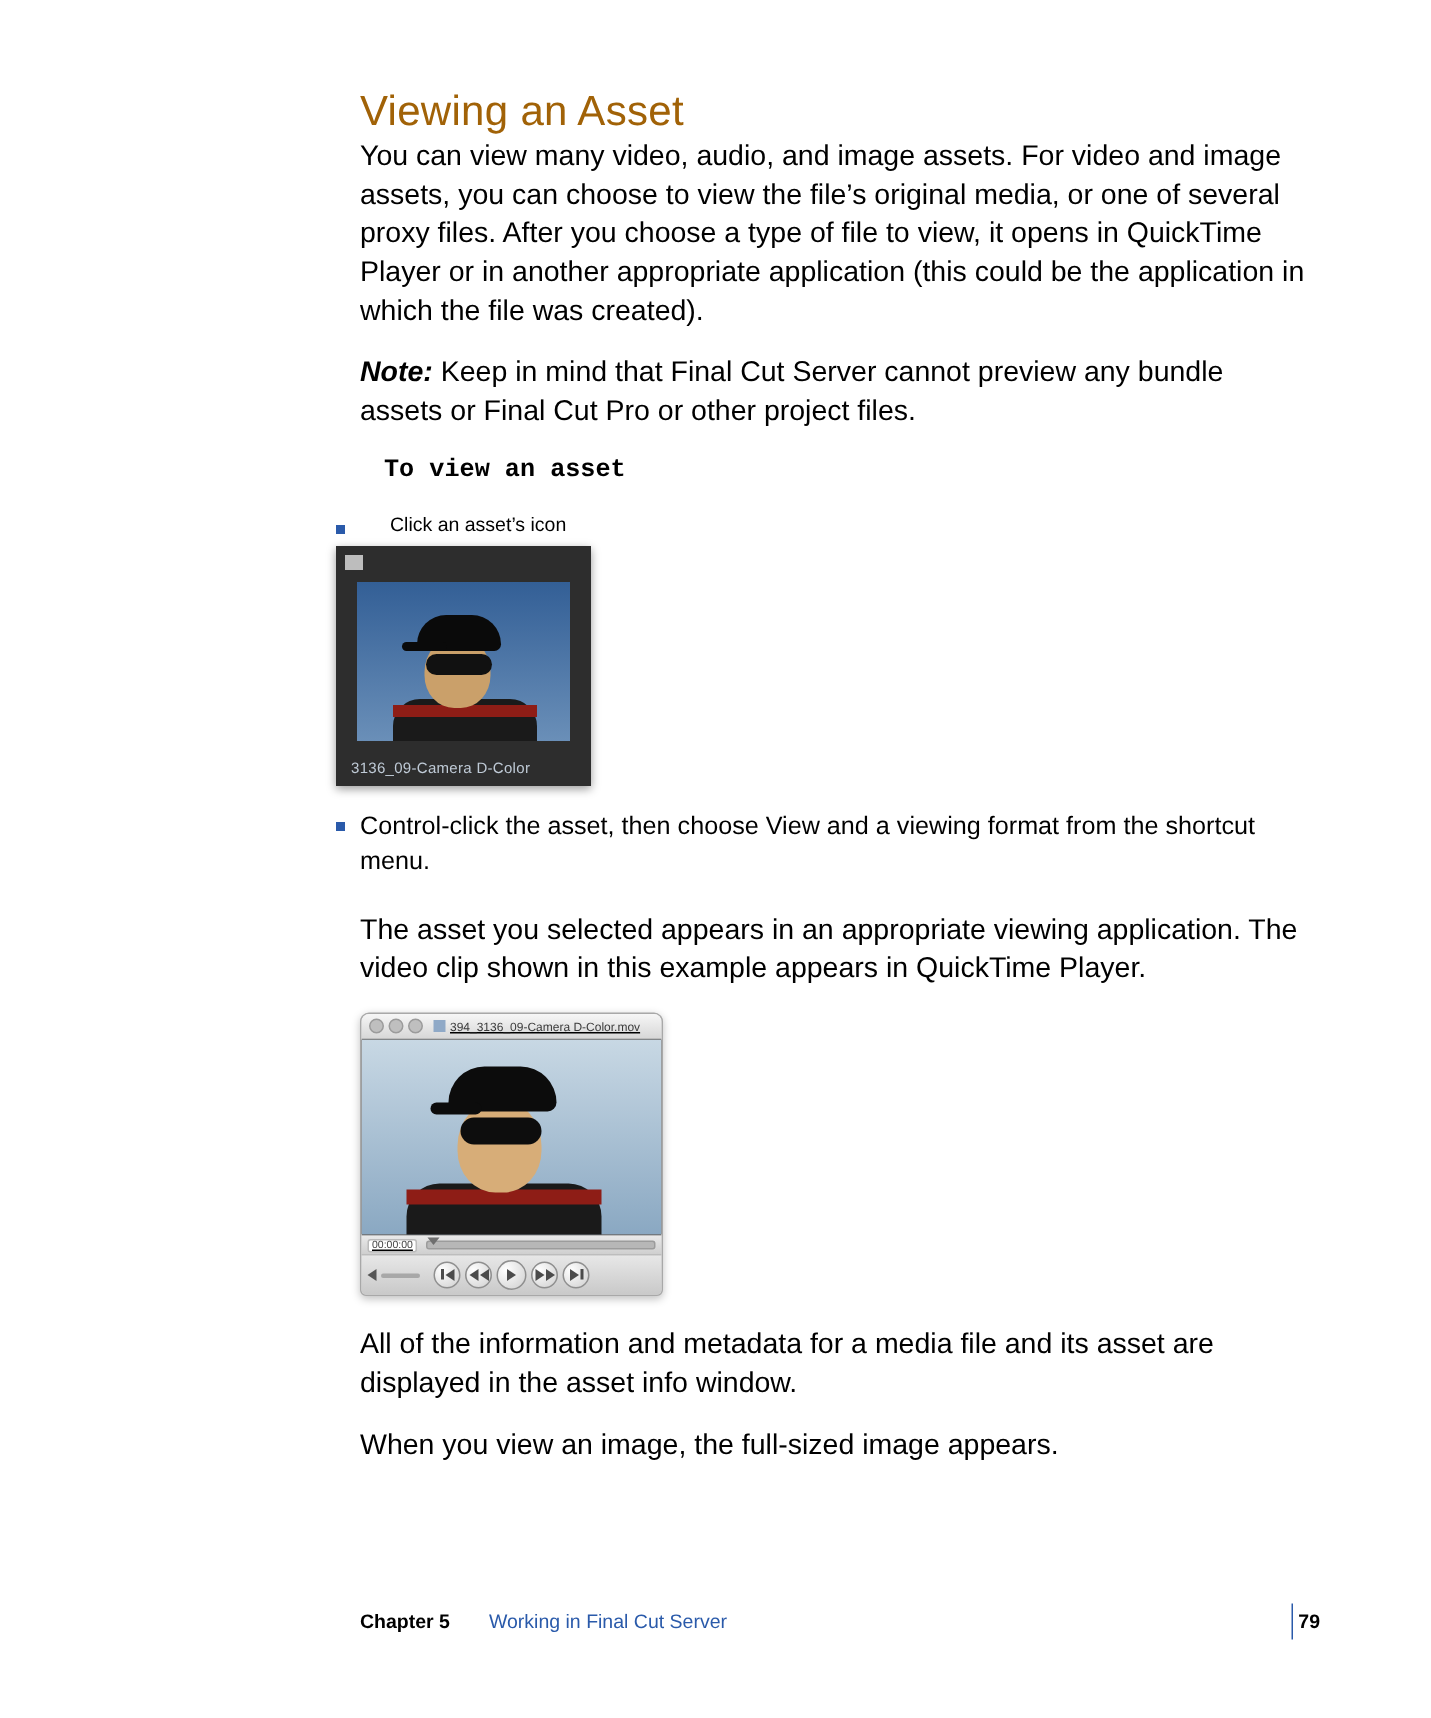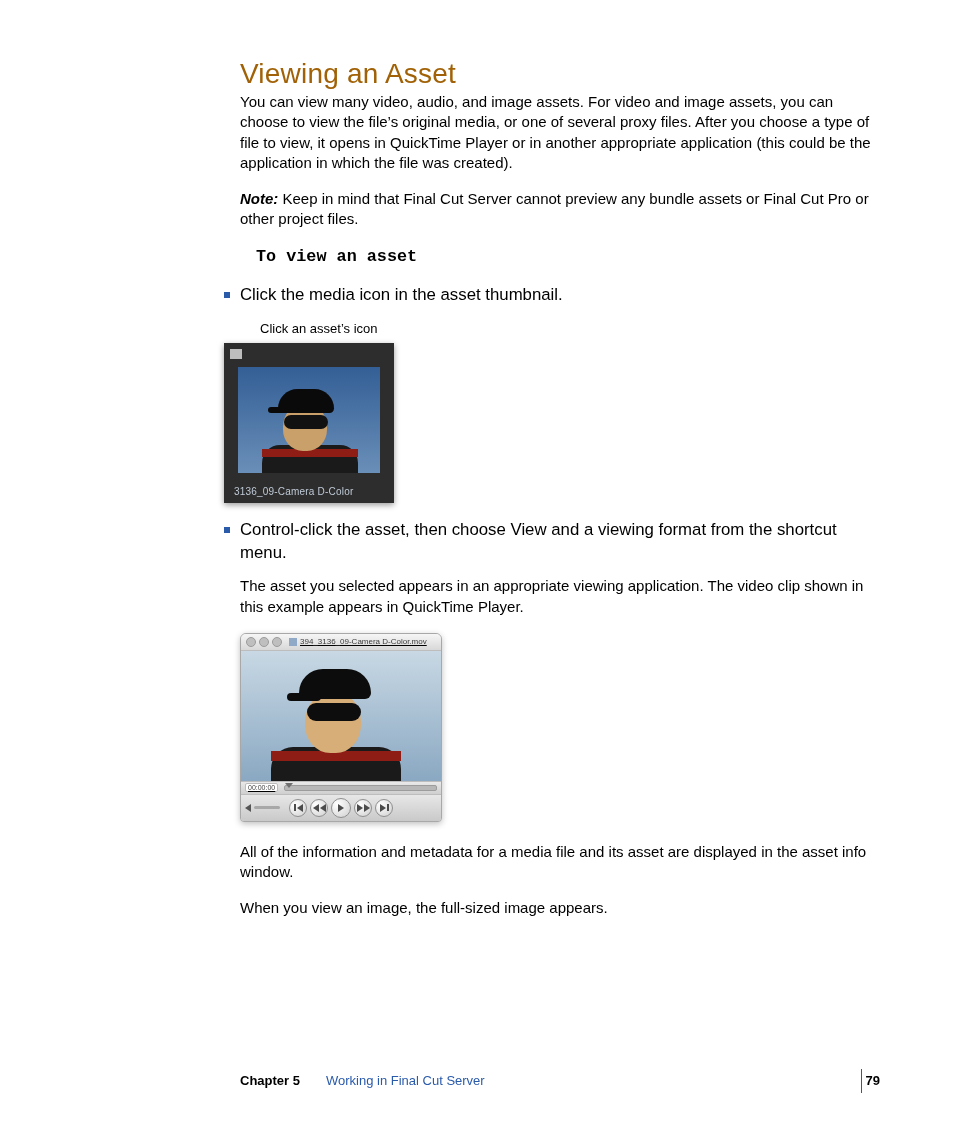--- a/index.html
+++ b/index.html
@@ -6,21 +6,21 @@
   body{
     width:954px;height:1145px;
     font-family:"Myriad Pro","Helvetica Neue",Helvetica,Arial,sans-serif;
     color:#000;background:#fff;position:relative;
   }
   .page{position:absolute;left:240px;top:58px;width:635px;}
   h1.section-title{
     font-weight:400;font-size:28px;color:#a16207;margin:0 0 2px 0;
     letter-spacing:.2px;
   }
-  p.body{font-size:15px;line-height:1.35;margin:0 0 16px 0;}
+  p.body{font-size:19px;line-height:1.35;margin:0 0 16px 0;}
   p.tight{font-size:16.8px;line-height:1.35;margin:16px;font-family:Liberation Mono, monospace;}
   .note-label{font-weight:700;font-style:italic;}
   .strong{font-weight:700;}
   ul.steps{list-style:none;padding:0;margin:0;}
   ul.steps>li{position:relative;padding-left:0;margin:0 0 14px -16px;}
   ul.steps>li::before{
     content:"";position:absolute;left:0;top:8px;width:6px;height:6px;
     background:#2a5aaa;
   }
   ul.steps>li .li-text{display:block;padding-left:16px;font-size:16.8px;line-height:1.35;}
@@ -121,21 +121,20 @@
   <p class="body">You can view many video, audio, and image assets. For video and image assets, you can choose to view the file’s original media, or one of several proxy files. After you choose a type of file to view, it opens in QuickTime Player or in another appropriate application (this could be the application in which the file was created).</p>
 
   <p class="body">
     <span class="note-label">Note:</span><span>  Keep in mind that Final Cut Server cannot preview any bundle assets or Final Cut Pro or other project files.</span>
   </p>
 
   <p class="tight"><span class="strong">To view an asset</span></p>
 
   <ul class="steps">
     <li>
-      <span class="li-text">Click the media icon in the asset thumbnail.</span>
 
       <div class="callout">
         <div>Click an asset’s icon</div>
         <div class="callout-line"></div>
         <div class="callout-elbow"></div>
       </div>
 
       <div class="thumb">
         <div class="corner-icon"></div>
         <div class="frame">
@@ -147,21 +146,21 @@
             <div class="brim"></div>
             <div class="shades"></div>
         </div>
         <div class="caption">3136_09-Camera D-Color</div>
       </div>
     </li>
 
     <li>
       <span class="li-text">Control-click the asset, then choose View and a viewing format from the shortcut menu.</span>
 
-      <p class="body" style="margin-top:12px;padding-left:16px;">The asset you selected appears in an appropriate viewing application. The video clip shown in this example appears in QuickTime Player.</p>
+      <p class="body" style="margin-top:22px;padding-left:16px;">The asset you selected appears in an appropriate viewing application. The video clip shown in this example appears in QuickTime Player.</p>
 
       <div class="qt" style="margin-left:16px;text-decoration:underline;">
         <div class="titlebar">
           <span class="tlight"></span>
           <span class="tlight"></span>
           <span class="tlight"></span>
           <span class="doc-icon"></span>
           <span>394_3136_09-Camera D-Color.mov</span>
         </div>
         <div class="video">

